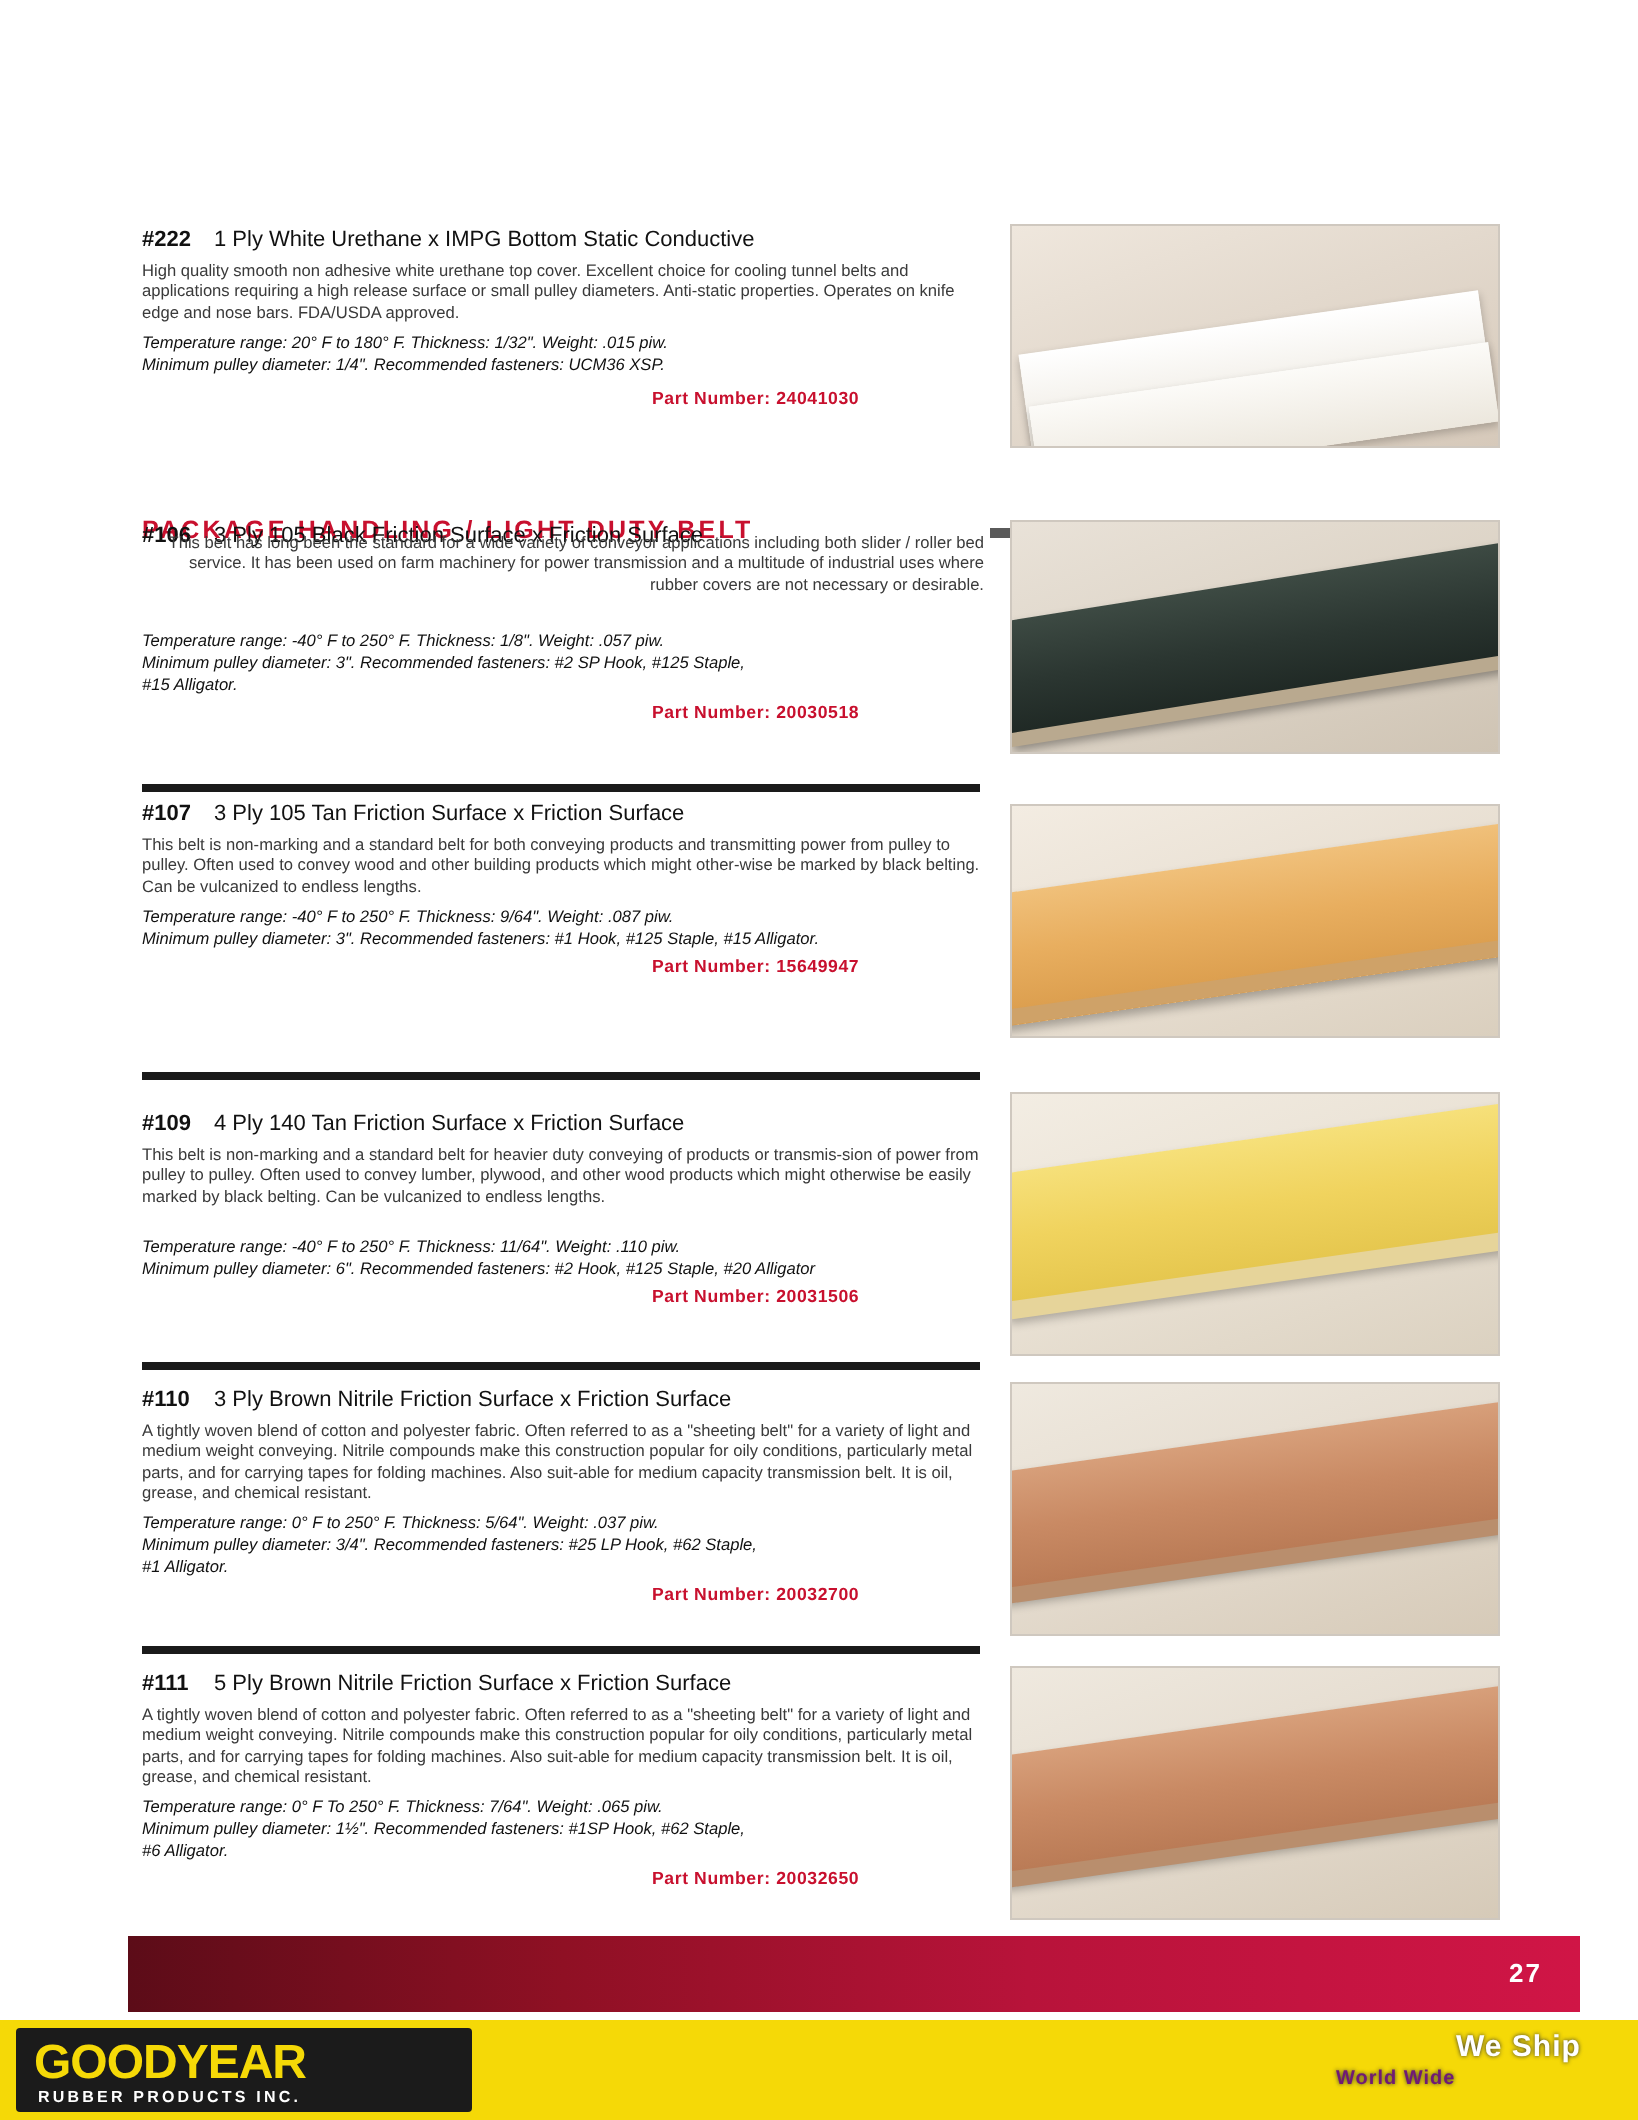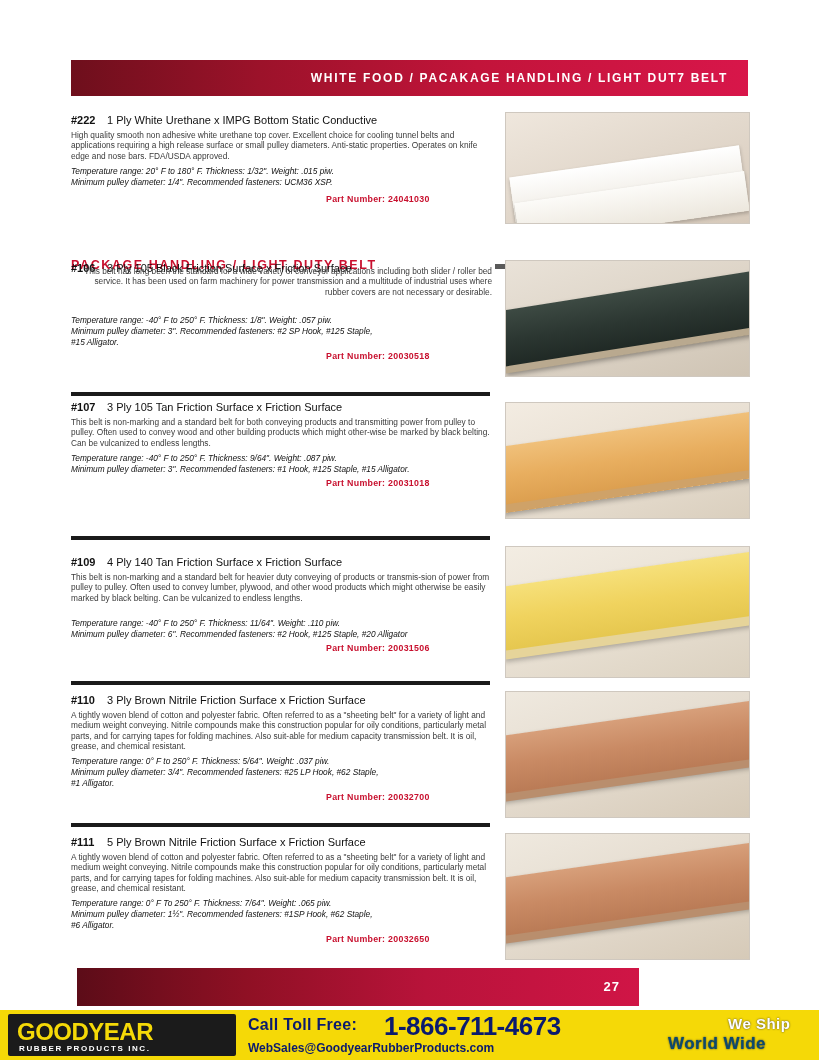--- a/index.html
+++ b/index.html
@@ -57,44 +57,41 @@
   .ph109{background:linear-gradient(160deg,#f3ede3 0%,#e9e1d4 50%,#dbd1c0 100%);}
   .ph109 .b1{left:-8px;top:22px;width:266px;height:72px;background:linear-gradient(180deg,#f6e07a 0%,#f0d35e 45%,#e3c44b 100%);transform:rotate(-8deg);box-shadow:0 3px 5px rgba(0,0,0,.25);}
   .ph109 .edge{left:-8px;top:86px;width:266px;height:9px;background:#e6d49a;transform:rotate(-8deg);}
 
   
   .phbr{background:linear-gradient(160deg,#efe9df 0%,#e4dbce 50%,#d6cab8 100%);}
   .phbr .b1{left:-10px;top:26px;width:270px;height:64px;background:linear-gradient(180deg,#d79f7a 0%,#c98a64 45%,#b77853 100%);transform:rotate(-8deg);box-shadow:0 3px 5px rgba(0,0,0,.28);}
   .phbr .edge{left:-10px;top:84px;width:270px;height:8px;background:#b98e6d;transform:rotate(-8deg);}
 
   
-  .foot-band{position:absolute;left:77px;top:968px;width:562px;height:38px;
+  .foot-band{position:absolute;left:64px;top:968px;width:726px;height:38px;
     background:linear-gradient(90deg,#5c0c18 0%,#8f1024 30%,#b8133a 62%,#d01546 100%);}
   .foot-band .pg{position:absolute;right:19px;top:11px;color:#fff;font-size:13px;font-weight:bold;letter-spacing:1px;}
 
   .footer{position:absolute;left:0;top:1010px;width:819px;height:64px;background:#f5d907;}
   .f-logo{position:absolute;left:8px;top:4px;width:228px;height:42px;background:#1b1b1b;border-radius:2px;}
   .f-logo .g{position:absolute;left:9px;top:4px;color:#f5d907;font-size:24px;font-weight:bold;letter-spacing:-0.5px;font-family:"Liberation Sans",sans-serif;}
   .f-logo .sub{position:absolute;left:11px;top:30px;color:#ffffff;font-size:8px;font-weight:bold;letter-spacing:1.6px;}
   .f-mid{position:absolute;left:248px;top:4px;width:410px;height:42px;}
   .f-mid .toll{position:absolute;left:0;top:2px;color:#0a1a6e;font-size:16px;font-weight:bold;letter-spacing:.3px;}
   .f-mid .num{position:absolute;left:136px;top:-3px;color:#0a1a6e;font-size:26px;font-weight:bold;letter-spacing:-.5px;}
   .f-mid .mail{position:absolute;left:0;top:27px;color:#0a1a6e;font-size:12px;font-weight:bold;}
   .f-right{position:absolute;left:660px;top:4px;width:152px;height:42px;}
   .f-right .l1{position:absolute;left:24px;top:1px;color:#ffffff;font-size:15px;font-weight:bold;letter-spacing:.5px;text-shadow:0 0 2px #333;margin-left:44px;}
-  .f-right .l2{position:absolute;left:8px;top:20px;color:#0c4a6e;font-size:17px;font-weight:bold;letter-spacing:.5px;text-shadow:0 0 2px #333;}
+  .f-right .l2{position:absolute;left:8px;top:20px;color:#701a75;font-size:10px;font-weight:bold;letter-spacing:.5px;text-shadow:0 0 2px #333;}
 </style>
 </head>
 <body>
 
 <div class="page">
 
-  <div class="header-band">
-    <div class="ttl">WHITE FOOD / PACAKAGE HANDLING / LIGHT DUT7 BELT</div>
-  </div>
 
   <div class="prod" style="top:114px;">
     <div class="pnum" style="top:0;">#222</div>
     <div class="ptitle" style="left:36px;top:0;">1 Ply White Urethane x IMPG Bottom Static Conductive</div>
     <div class="pdesc" style="top:16px;">High quality smooth non adhesive white urethane top cover. Excellent choice for cooling tunnel belts and applications requiring a high release surface or small pulley diameters. Anti-static properties. Operates on knife edge and nose bars. FDA/USDA approved.</div>
     <div class="pspec" style="top:52px;">Temperature range: 20° F to 180° F. Thickness: 1/32". Weight: .015 piw.</div>
     <div class="pspec" style="top:63px;">Minimum pulley diameter: 1/4". Recommended fasteners: UCM36 XSP.</div>
     <div class="pnumber" style="left:255px;top:80px;">Part  Number:  24041030</div>
     <div class="photo ph222" style="left:434px;top:-2px;width:243px;height:110px;">
       <div class="belt b1"></div>
@@ -121,21 +118,21 @@
     </div>
   </div>
 
   <div class="prod" style="top:392px;">
     <div class="rule" style="top:0;"></div>
     <div class="pnum" style="top:9px;">#107</div>
     <div class="ptitle" style="left:36px;top:9px;">3 Ply 105 Tan Friction Surface x Friction Surface</div>
     <div class="pdesc" style="top:25px;">This belt is non-marking and a standard belt for both conveying products and transmitting power from pulley to pulley. Often used to convey wood and other building products which might other-wise be marked by black belting. Can be vulcanized to endless lengths.</div>
     <div class="pspec" style="top:61px;">Temperature range: -40° F to 250° F. Thickness: 9/64". Weight: .087 piw.</div>
     <div class="pspec" style="top:72px;">Minimum pulley diameter: 3". Recommended fasteners: #1 Hook, #125 Staple, #15 Alligator.</div>
-    <div class="pnumber" style="left:255px;top:86px;">Part  Number:  20031018</div>
+    <div class="pnumber" style="left:255px;top:86px;">Part  Number:  15649947</div>
     <div class="photo ph107" style="left:434px;top:10px;width:243px;height:115px;">
       <div class="belt b1"></div>
         <div class="belt edge"></div>
     </div>
   </div>
 
   <div class="prod" style="top:536px;">
     <div class="rule" style="top:0;"></div>
     <div class="pnum" style="top:20px;">#109</div>
     <div class="ptitle" style="left:36px;top:20px;">4 Ply 140 Tan Friction Surface x Friction Surface</div>
@@ -181,24 +178,19 @@
 
   <div class="foot-band">
     <div class="pg">27</div>
   </div>
 
   <div class="footer">
     <div class="f-logo">
       <div class="g">GOODYEAR</div>
       <div class="sub">RUBBER PRODUCTS INC.</div>
     </div>
-    <div class="f-mid">
-      <div class="toll">Call Toll Free:</div>
-      <div class="num">1-866-711-4673</div>
-      <div class="mail">WebSales@GoodyearRubberProducts.com</div>
-    </div>
     <div class="f-right">
       <div class="l1">We Ship</div>
       <div class="l2">World Wide</div>
     </div>
   </div>
 
 </div>
 
 </body></html>

